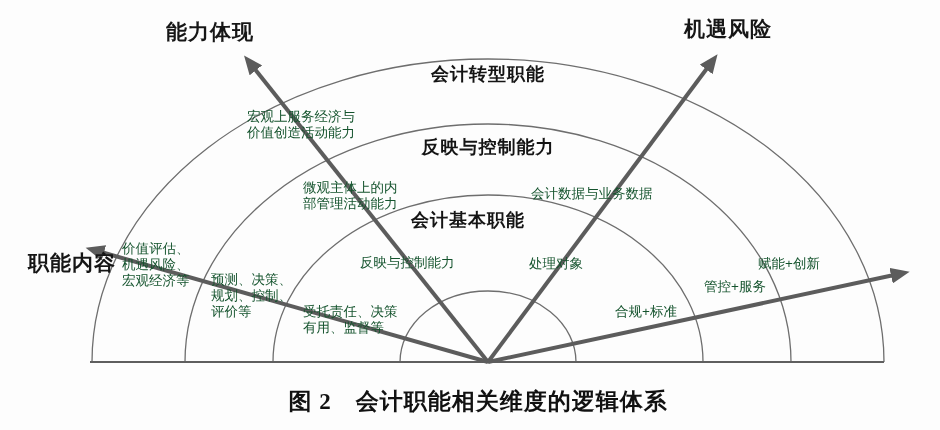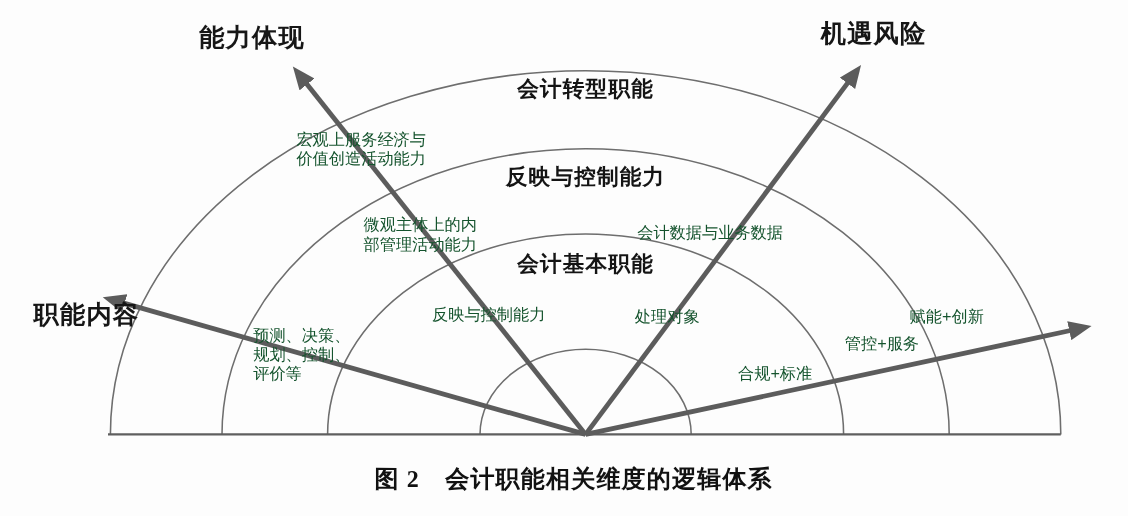--- a/index.html
+++ b/index.html
@@ -40,35 +40,35 @@
   .ann {
     font-size: 13.5px;
     color: #14532d;
   }
   .caption {
     position: absolute;
     left: 478px;
     top: 386px;
     transform: translateX(-50%);
     font-family: "Liberation Serif", "DejaVu Serif", serif;
-    font-size: 20px;
+    font-size: 23px;
     font-weight: bold;
     letter-spacing: 1px;
     white-space: nowrap;
     color: #111111;
   }
   
   .axis-ability  { left: 166px; top: 20px;  }
   .axis-object   { left: 684px; top: 17px;  }
   .axis-content  { left: 28px;  top: 211px; margin-top: 40px; }
   .axis-role     { left: 853px; top: 237px; }
   
   .ring-transform { left: 488px; top: 64px;  }
   .ring-extend    { left: 488px; top: 137px; }
-  .ring-basic     { left: 488px; top: 210px; }
+  .ring-basic     { left: 468px; top: 210px; }
   
   .ann-ability-outer  { left: 247px; top: 109px; }
   .ann-ability-middle { left: 303px; top: 180px; }
   .ann-ability-inner  { left: 360px; top: 255px; }
   
   .ann-object-outer  { left: 606px; top: 112px; }
   .ann-object-middle { left: 531px; top: 186px; }
   .ann-object-inner  { left: 529px; top: 256px; }
   
   .ann-content-outer  { left: 122px; top: 241px; }
@@ -114,23 +114,28 @@
 
   <div class="lbl ann ann-ability-outer">宏观上服务经济与
 价值创造活动能力</div>
   <div class="lbl ann ann-ability-middle">微观主体上的内
 部管理活动能力</div>
   <div class="lbl ann ann-ability-inner">反映与控制能力</div>
 
   <div class="lbl ann ann-object-middle">会计数据与业务数据</div>
   <div class="lbl ann ann-object-inner">处理对象</div>
 
+  <div class="lbl ann ann-content-outer">价值评估、
+机遇风险、
+宏观经济等</div>
   <div class="lbl ann ann-content-middle">预测、决策、
 规划、控制、
 评价等</div>
+  <div class="lbl ann ann-content-inner">受托责任、决策
+有用、监督等</div>
 
   <div class="lbl ann ann-role-inner">合规+标准</div>
   <div class="lbl ann ann-role-middle">管控+服务</div>
   <div class="lbl ann ann-role-outer">赋能+创新</div>
 
   <div class="caption">图 2　会计职能相关维度的逻辑体系</div>
 
 </div>
 
 </body></html>

